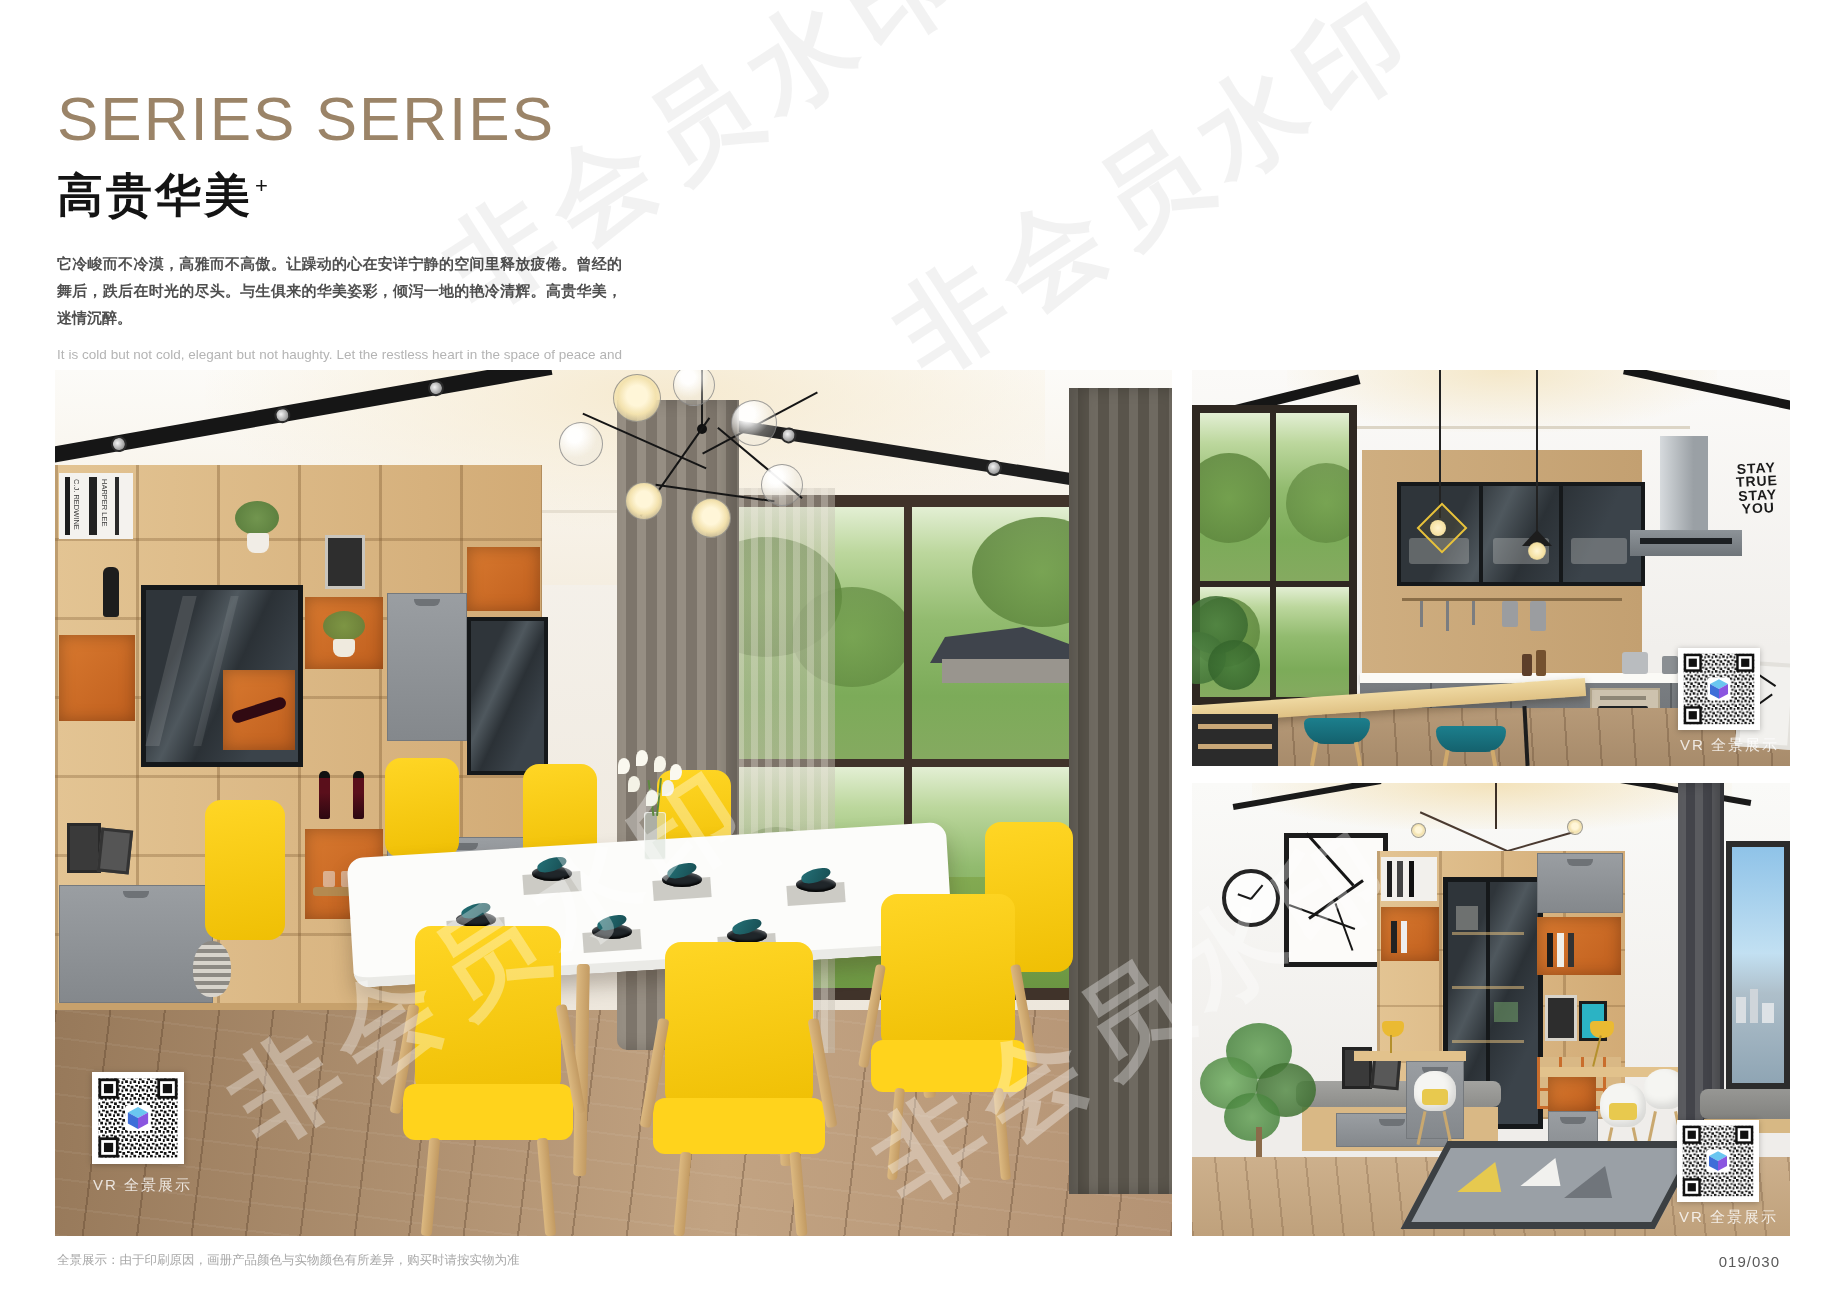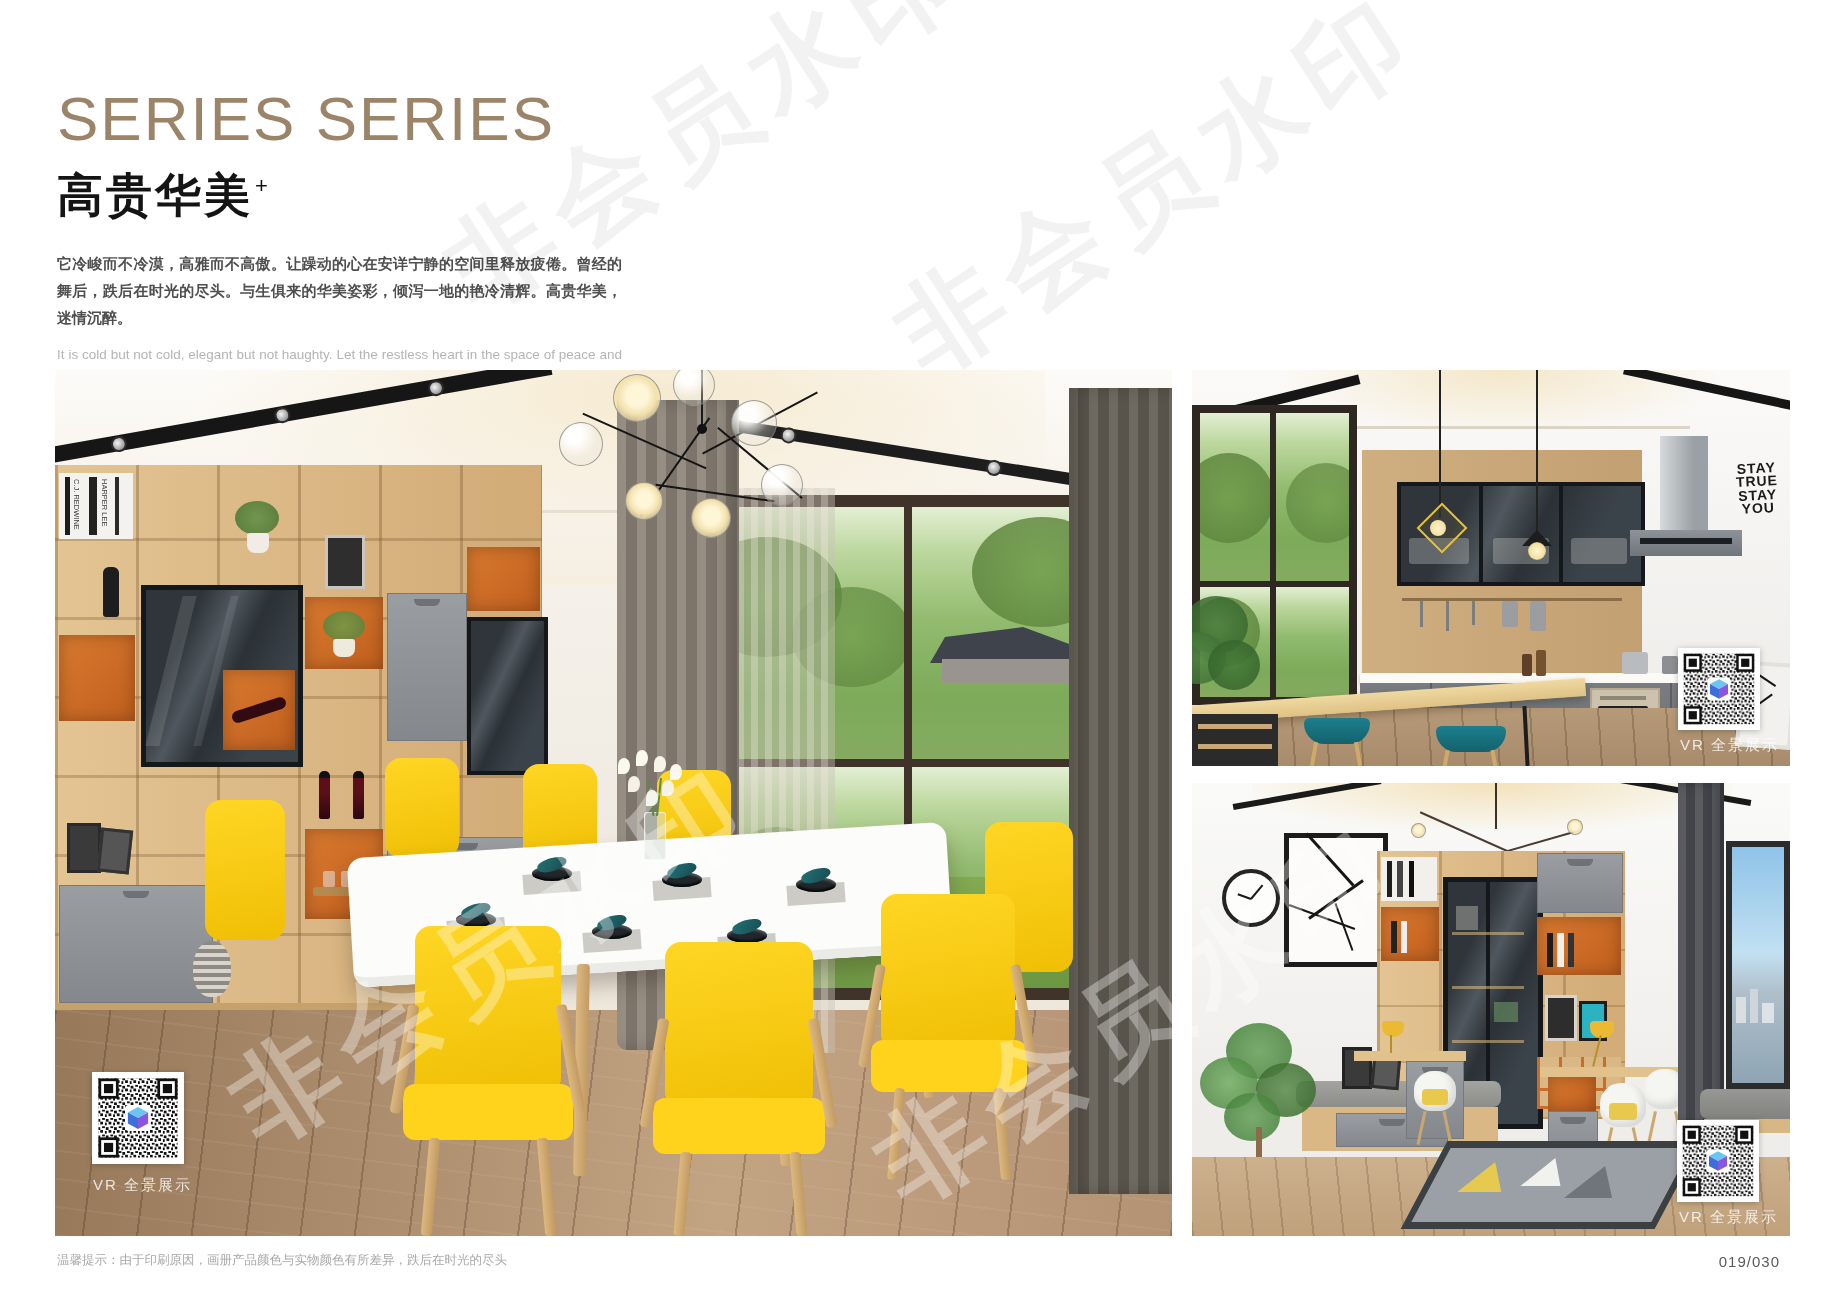--- a/index.html
+++ b/index.html
@@ -557,21 +557,21 @@
       <div class="a" style="left:90px;top:10px;width:0;height:0;border-left:20px solid transparent;border-right:20px solid transparent;border-bottom:28px solid #f1f1ee;"></div>
       <div class="a" style="left:140px;top:18px;width:0;height:0;border-left:24px solid transparent;border-right:24px solid transparent;border-bottom:32px solid #70757b;"></div>
     </div>
 
     <svg class="qr" viewBox="0 0 100 100" style="left:485px;top:337px;width:82px;height:82px;">
         <use href="#qr-sym"></use>
       </svg>
     <figcaption class="vr-label" style="left:487px;top:425px;">VR 全景展示</figcaption>
   </figure>
 
-  <p class="footnote a" style="left:57px;top:1252px;">温馨提示：由于印刷原因，画册产品颜色与实物颜色有所差异，跌后在时光的尽头</p>
+  <p class="footnote a" style="left:57px;top:1252px;">全景展示：由于印刷原因，画册产品颜色与实物颜色有所差异，购买时请按实物为准</p>
   <div class="pagenum a" style="left:1640px;top:1253px;width:140px;text-align:right;">019/030</div>
 
   <div class="wm wm-dark" style="left:410px;top:50px;">非会员水印</div>
   <div class="wm wm-dark" style="left:860px;top:115px;">非会员水印</div>
   <div class="wm wm-light" style="left:195px;top:885px;">非会员水印</div>
   <div class="wm wm-light" style="left:840px;top:945px;">非会员水印</div>
 
 </div>
 
 </body></html>

